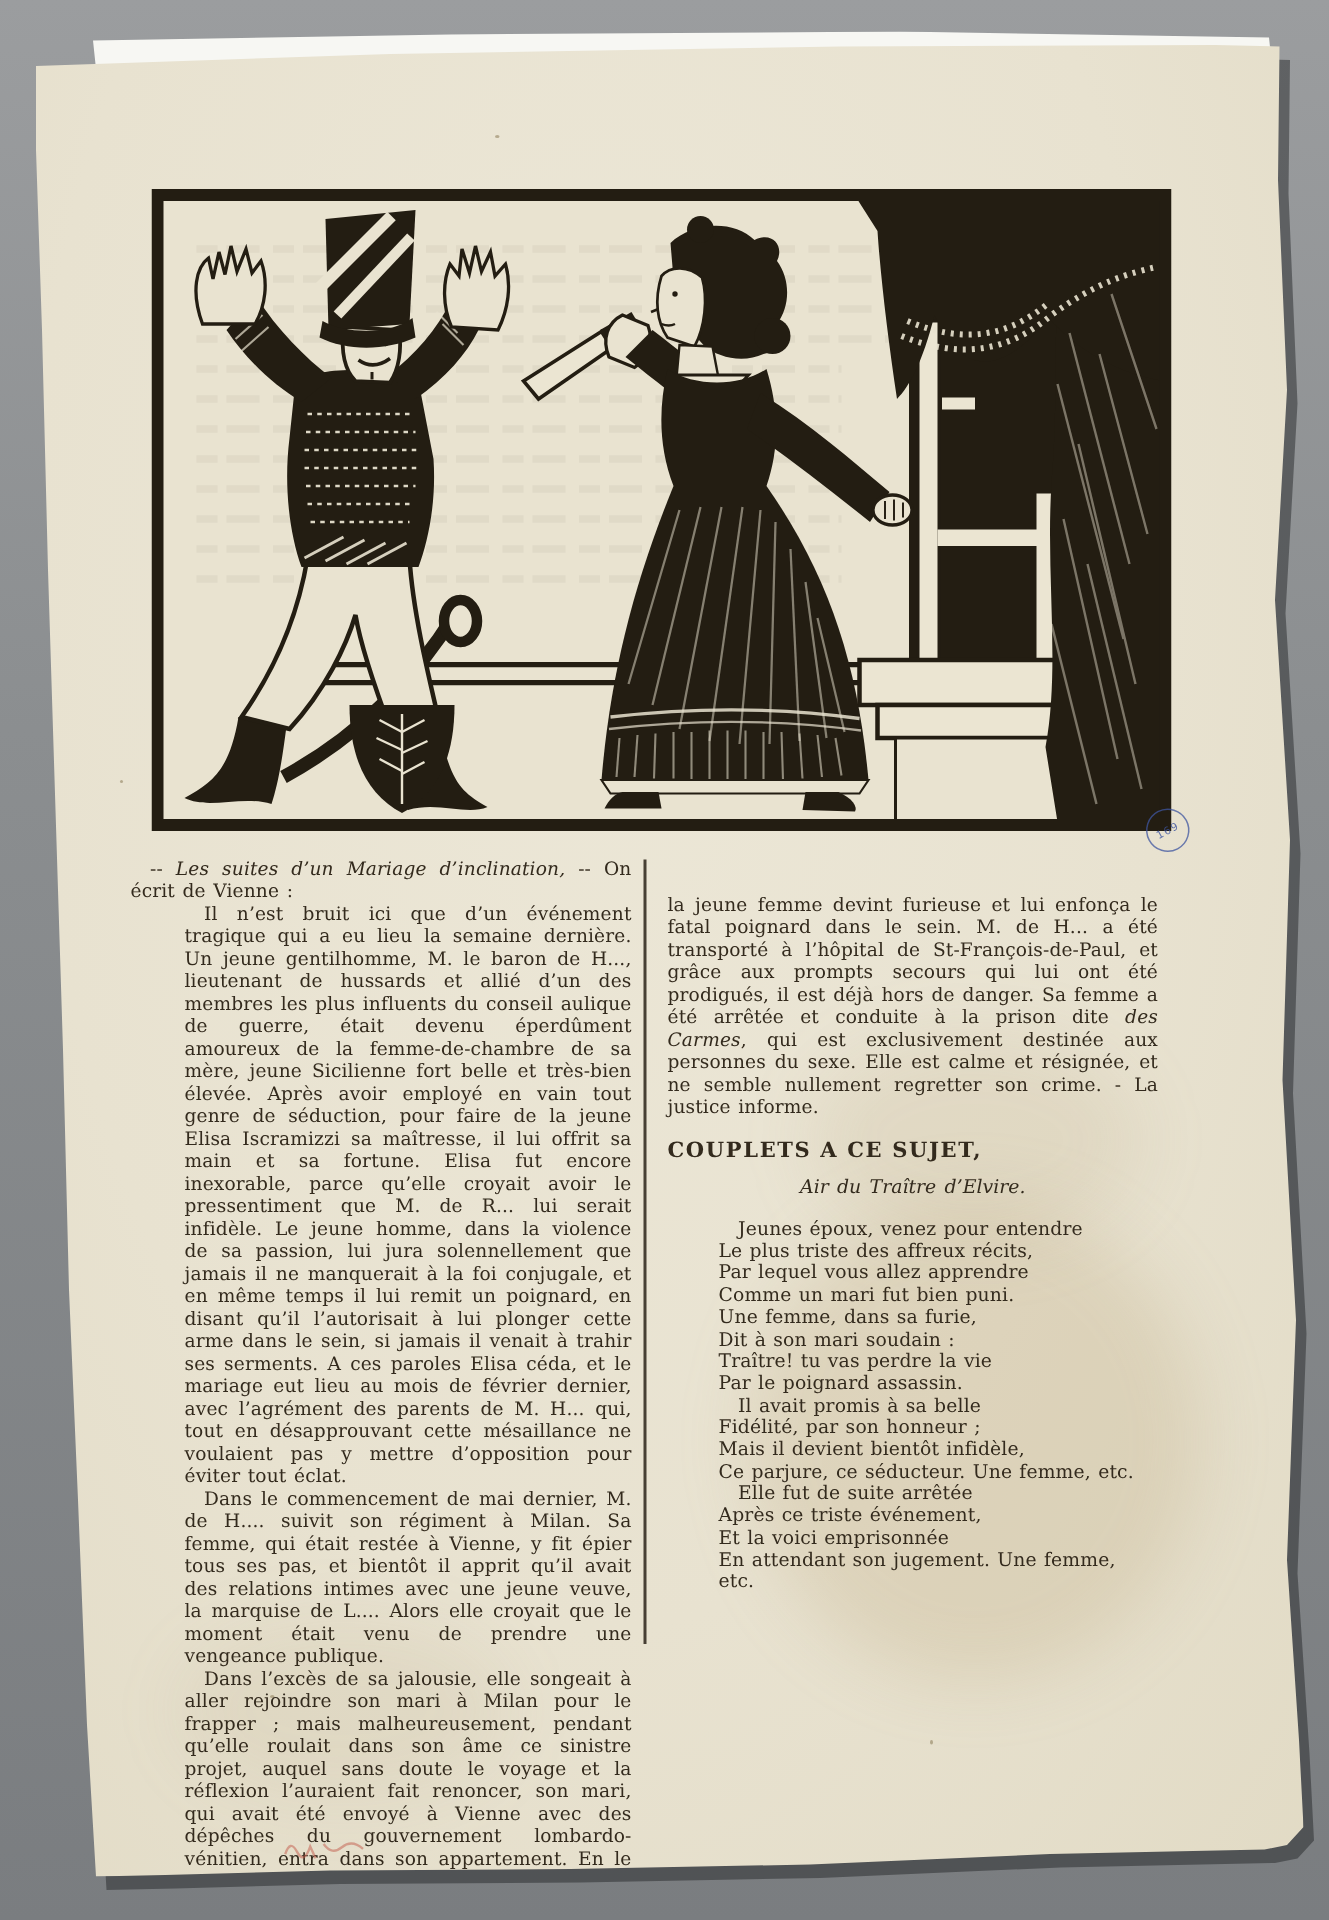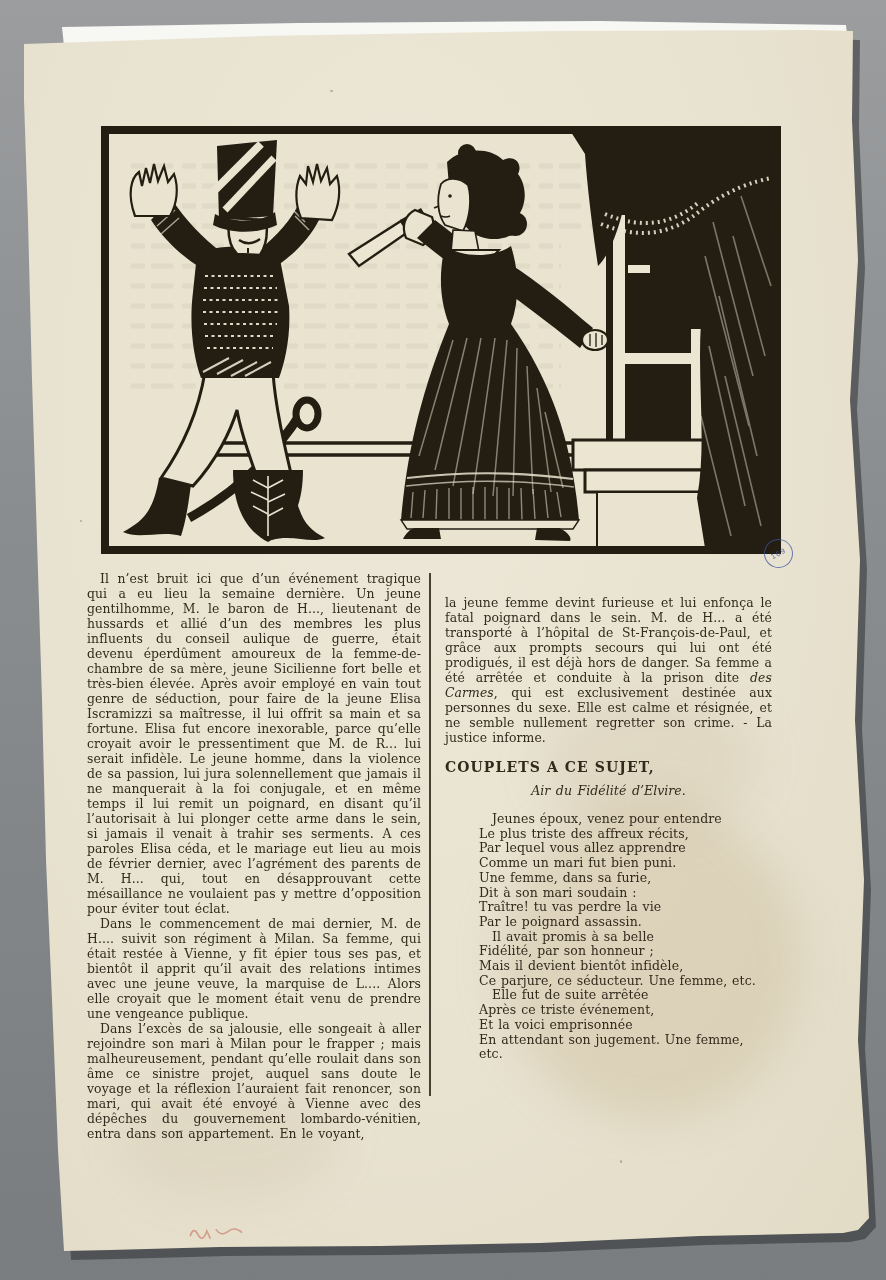--- a/index.html
+++ b/index.html
@@ -40,21 +40,21 @@
   .text-area{position:absolute;}
   .col-left{left:87px;top:571px;width:334px;}
   .col-right{left:445px;top:595px;width:327px;}
   .divider{position:absolute;left:429px;top:573px;width:2px;height:523px;background:#352e22;opacity:.9;}
 
   p{margin:0;}
   .prose{
     font-size:12.4px;line-height:15px;text-align:justify;
     word-spacing:.08em;letter-spacing:.1px;hyphens:none;
   }
-  .prose + .prose{margin-top:0;}
+  .prose + .prose{margin-top:0;margin-left:36px;}
   .indent{text-indent:13px;}
   .ital{font-style:italic;}
   .couplets-heading{
     margin-top:13px;text-align:left;font-weight:bold;
     font-size:14px;letter-spacing:1.1px;line-height:18px;
   }
   .air{margin-top:7px;text-align:center;font-style:italic;font-size:12.6px;line-height:15px;word-spacing:.12em;}
   .verses{padding-left:34px;}
   .stanza{
     white-space:pre-line;font-size:12.5px;line-height:14.7px;
@@ -271,32 +271,33 @@
         <path d="M300,394 L478,394 L472,403 L306,403 Z" fill="#e9e3d0" stroke="#231d12" stroke-width="1.4"></path>
         <path d="M314,402 L338,402 L340,413 L302,413 C305,407 309,403 314,402 Z" fill="#231d12"></path>
         <path d="M436,402 L458,402 C467,406 471,412 469,415 L434,414 Z" fill="#231d12"></path>
       </g>
 
       <rect x="4" y="4" width="672" height="420" fill="none" stroke="#231d12" stroke-width="8"></rect>
     </svg>
   </div>
 
   <div class="text-area col-left">
+    <p class="prose indent"><span>-- </span><span class="ital">Les suites d’un Mariage d’inclination,</span><span> -- On écrit de Vienne :</span></p>
     <p class="prose indent">Il n’est bruit ici que d’un événement tragique qui a eu lieu la semaine dernière. Un jeune gentilhomme, M. le baron de H..., lieutenant de hussards et allié d’un des membres les plus influents du conseil aulique de guerre, était devenu éperdûment amoureux de la femme-de-chambre de sa mère, jeune Sicilienne fort belle et très-bien élevée. Après avoir employé en vain tout genre de séduction, pour faire de la jeune Elisa Iscramizzi sa maîtresse, il lui offrit sa main et sa fortune. Elisa fut encore inexorable, parce qu’elle croyait avoir le pressentiment que M. de R... lui serait infidèle. Le jeune homme, dans la violence de sa passion, lui jura solennellement que jamais il ne manquerait à la foi conjugale, et en même temps il lui remit un poignard, en disant qu’il l’autorisait à lui plonger cette arme dans le sein, si jamais il venait à trahir ses serments. A ces paroles Elisa céda, et le mariage eut lieu au mois de février dernier, avec l’agrément des parents de M. H... qui, tout en désapprouvant cette mésaillance ne voulaient pas y mettre d’opposition pour éviter tout éclat.</p>
     <p class="prose indent">Dans le commencement de mai dernier, M. de H.... suivit son régiment à Milan. Sa femme, qui était restée à Vienne, y fit épier tous ses pas, et bientôt il apprit qu’il avait des relations intimes avec une jeune veuve, la marquise de L.... Alors elle croyait que le moment était venu de prendre une vengeance publique.</p>
     <p class="prose indent">Dans l’excès de sa jalousie, elle songeait à aller rejoindre son mari à Milan pour le frapper ; mais malheureusement, pendant qu’elle roulait dans son âme ce sinistre projet, auquel sans doute le voyage et la réflexion l’auraient fait renoncer, son mari, qui avait été envoyé à Vienne avec des dépêches du gouvernement lombardo-vénitien, entra dans son appartement. En le voyant,</p>
   </div>
 
   <div class="divider"></div>
 
   <div class="text-area col-right">
     <p class="prose"><span>la jeune femme devint furieuse et lui enfonça le fatal poignard dans le sein. M. de H... a été transporté à l’hôpital de St-François-de-Paul, et grâce aux prompts secours qui lui ont été prodigués, il est déjà hors de danger. Sa femme a été arrêtée et conduite à la prison dite </span><span class="ital">des Carmes</span><span>, qui est exclusivement destinée aux personnes du sexe. Elle est calme et résignée, et ne semble nullement regretter son crime. - La justice informe.</span></p>
 
     <p class="couplets-heading">COUPLETS A CE SUJET,</p>
-    <p class="air">Air du Fidélité d’Elvire.</p>
+    <p class="air">Air du Traître d’Elvire.</p>
 
     <div class="verses">
       <p class="stanza first">Jeunes époux, venez pour entendre
 Le plus triste des affreux récits,
 Par lequel vous allez apprendre
 Comme un mari fut bien puni.
 Une femme, dans sa furie,
 Dit à son mari soudain :
 Traître! tu vas perdre la vie
 Par le poignard assassin.</p>

